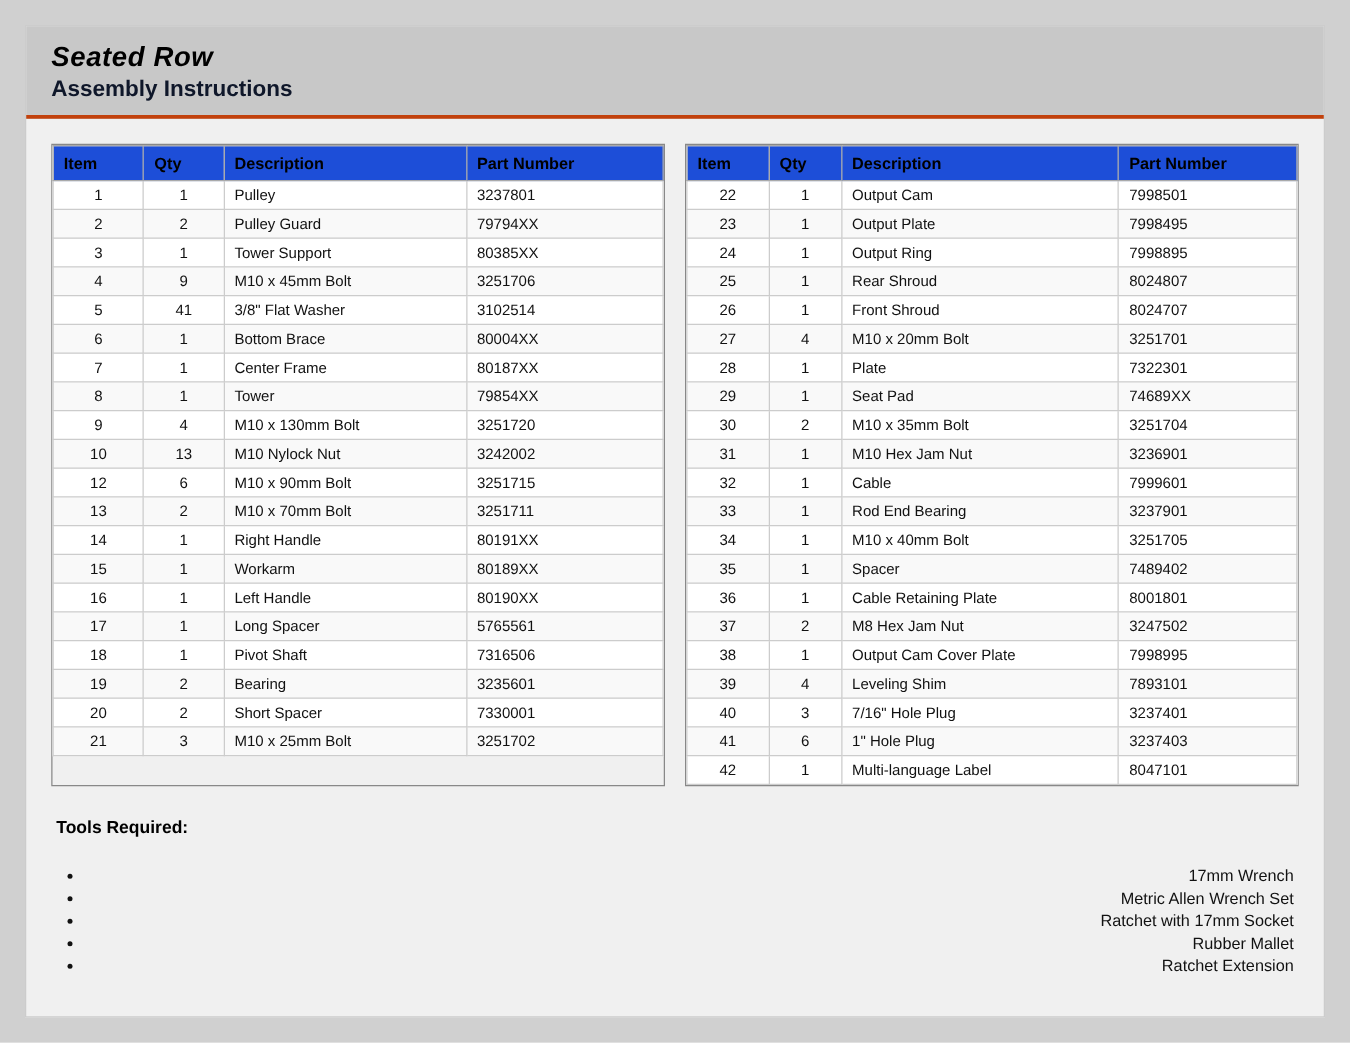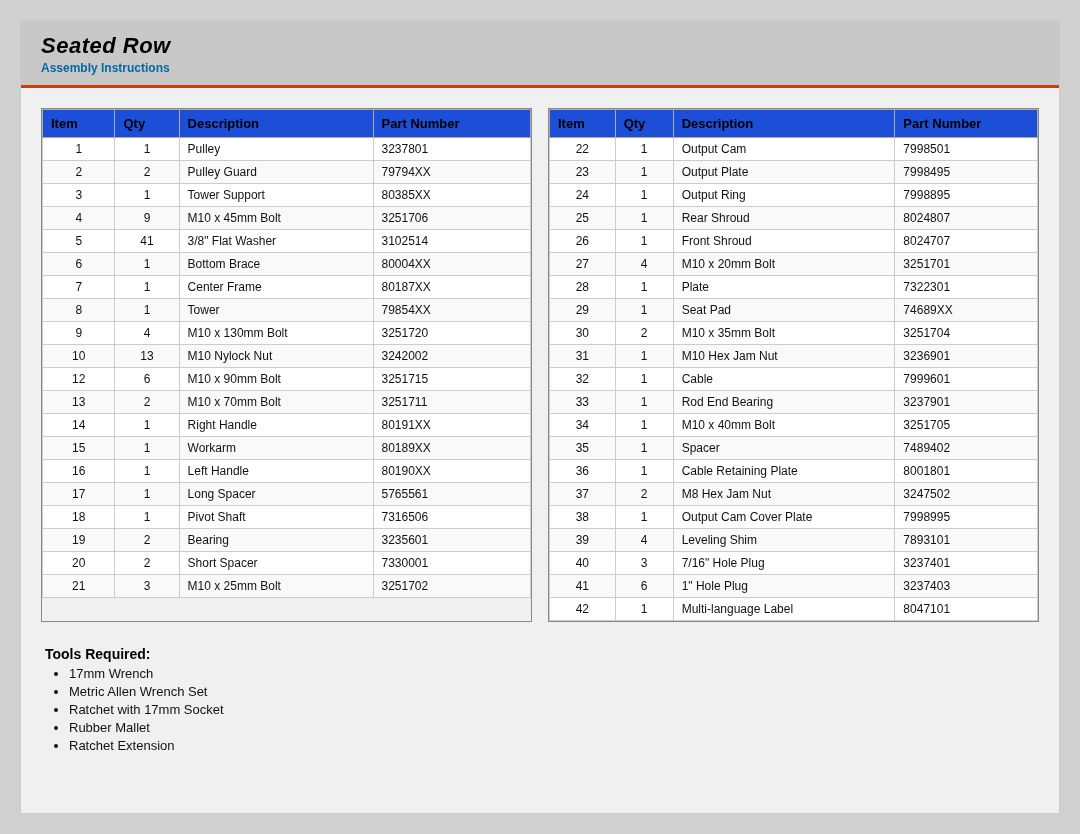--- a/index.html
+++ b/index.html
@@ -34,22 +34,22 @@
       font-style: italic;
       font-weight: bold;
       font-size: 22px;
       font-family: Arial, sans-serif;
       color: #000;
       letter-spacing: 0.5px;
     }
 
     .header-subtitle {
       font-weight: bold;
-      font-size: 12px;
-      color: #0369a1;
+      font-size: 18px;
+      color: #0f172a;
       margin-top: 2px;
     }
 
     .content {
       padding: 20px 20px 20px 20px;
     }
 
     .tables-container {
       display: flex;
       gap: 16px;
@@ -94,27 +94,28 @@
     }
 
     .tools-section {
       margin-top: 8px;
       padding: 0 4px;
     }
 
     .tools-title {
       font-weight: bold;
       font-size: 14px;
-      margin-bottom: 4px;
+      margin-bottom: 24px;
       color: #000;
     }
 
     .tools-list {
       list-style: disc;
       padding-left: 24px;
+      text-align: right;
     }
 
     .tools-list li {
       font-size: 13px;
       color: #111;
       margin-bottom: 3px;
     }
   </style>
 </head>
 <body>

